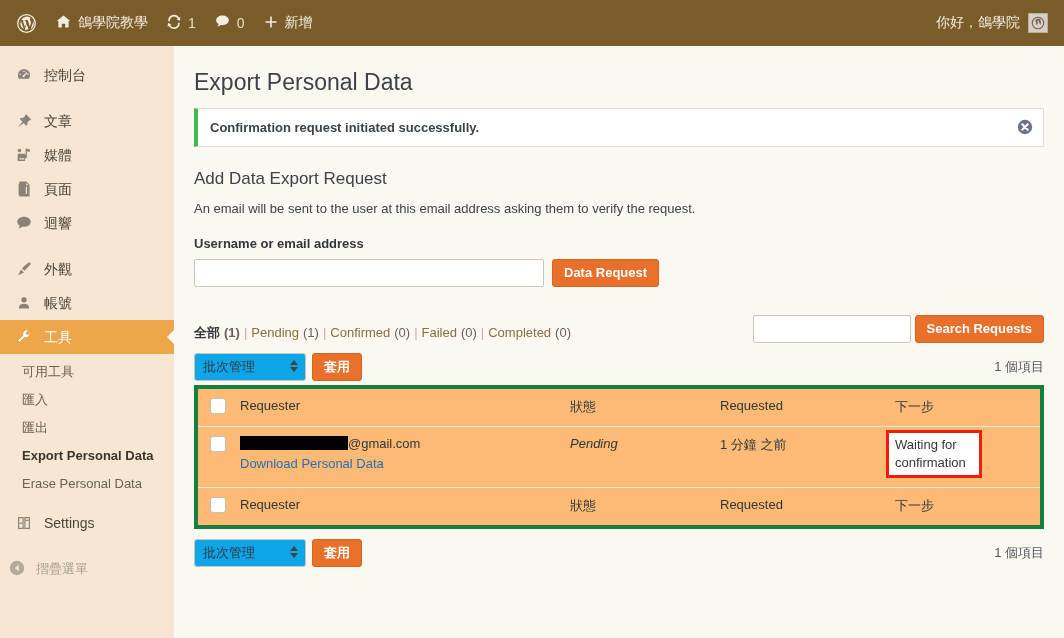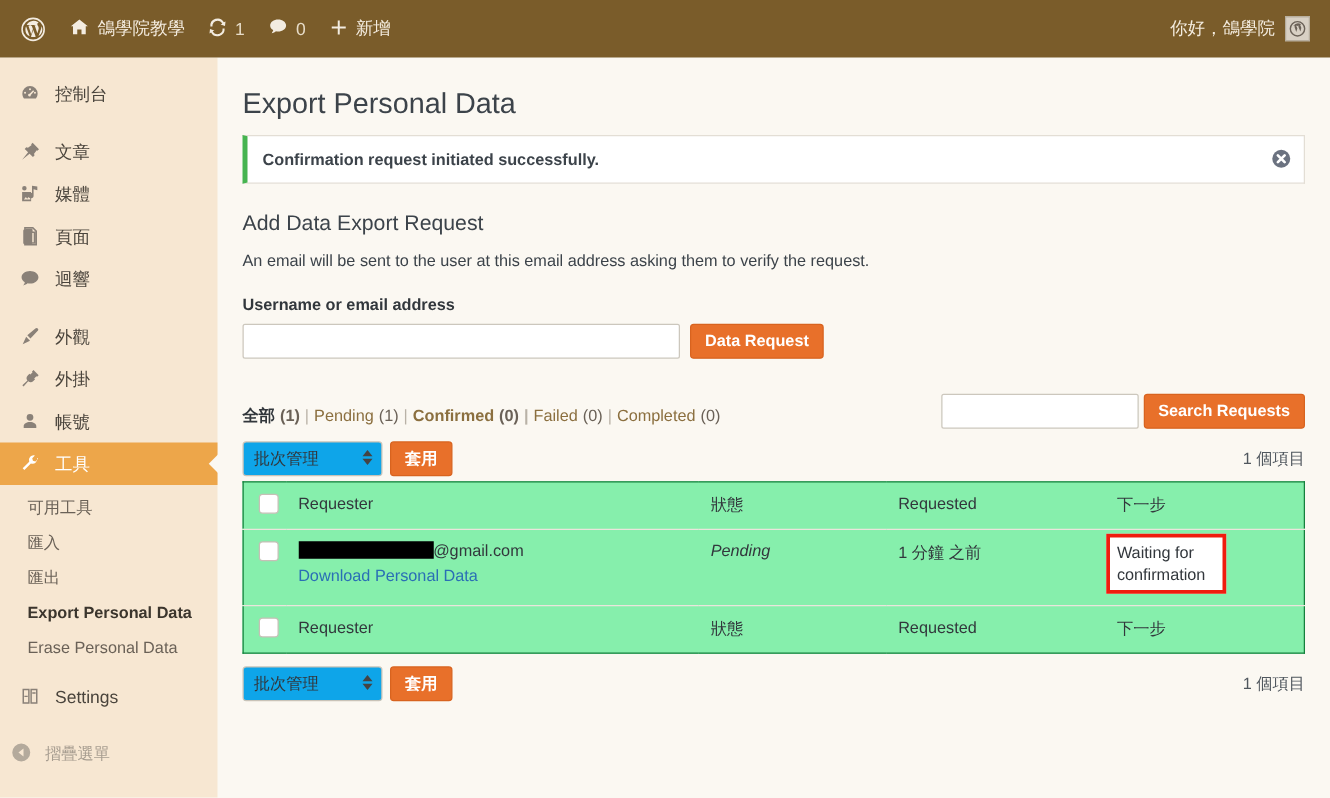--- a/index.html
+++ b/index.html
@@ -254,22 +254,22 @@
     line-height: 0;
   }
   .tri-up { width: 0; height: 0; border-left: 4px solid transparent; border-right: 4px solid transparent; border-bottom: 5px solid #444; }
   .tri-dn { width: 0; height: 0; border-left: 4px solid transparent; border-right: 4px solid transparent; border-top: 5px solid #444; }
   .displaying-num { font-size: 13px; color: #50575e; }
 
   
   table.wp-list-table {
     width: 100%;
     border-collapse: collapse;
-    background: #86efac;
-    border: 1px solid #15803d;
+    background: #fdba74;
+    border: 4px solid #15803d;
     margin-top: 2px;
   }
   table.wp-list-table th,
   table.wp-list-table td {
     text-align: left;
     font-size: 13px;
     color: #32373c;
     vertical-align: top;
     padding: 9px 10px;
     border-bottom: 1px solid #eae5dc;
@@ -414,28 +414,20 @@
 
     <div class="menu-item sep-before">
       <span class="mi-icon">
         <svg width="18" height="18" viewBox="0 0 20 20" fill="currentColor">
             <path d="M16.9 3.1c-.6-.6-1.5-.6-2.1 0L7.6 9.2l2.8 2.8 6.5-6.8c.6-.6.6-1.5 0-2.1zM6.6 10.5 3.5 17l6.5-3.1-3.4-3.4z"></path>
           </svg>
       </span>
       <span>外觀</span>
     </div>
 
-    <div class="menu-item">
-      <span class="mi-icon">
-        <svg width="18" height="18" viewBox="0 0 20 20" fill="currentColor">
-            <path d="M13.1 2.3 11.7 3.7l.6.6-2 2-.8-.8-1.5 1.5a3.6 3.6 0 0 0-.3 4.6L3.2 15.7l1.1 1.1 4.1-4.5a3.6 3.6 0 0 0 4.6-.3l1.5-1.5-.8-.8 2-2 .6.6 1.4-1.4-4.6-4.6z"></path>
-          </svg>
-      </span>
-      <span>外掛</span>
-    </div>
 
     <div class="menu-item">
       <span class="mi-icon">
         <svg width="18" height="18" viewBox="0 0 20 20" fill="currentColor">
             <path d="M10 3.5a3 3 0 1 1 0 6 3 3 0 0 1 0-6zm0 7.2c3.1 0 5.6 1.6 5.6 3.5v1.8H4.4v-1.8c0-1.9 2.5-3.5 5.6-3.5z"></path>
           </svg>
       </span>
       <span>帳號</span>
     </div>
 
@@ -508,21 +500,21 @@
         <li style="display:flex;align-items:center;">
           <a class="current"><span>全部</span></a>
           <span class="count" style="margin-left:4px;font-weight:bold;">(1)</span>
           <span class="sep">|</span>
         </li>
         <li style="display:flex;align-items:center;">
           <a><span>Pending</span></a>
           <span class="count" style="margin-left:4px;">(1)</span>
           <span class="sep">|</span>
         </li>
-        <li style="display:flex;align-items:flex-start;font-weight:bold;">
+        <li style="display:flex;align-items:flex-start;">
           <a><span>Confirmed</span></a>
           <span class="count" style="margin-left:4px;">(0)</span>
           <span class="sep">|</span>
         </li>
         <li style="display:flex;align-items:center;">
           <a><span>Failed</span></a>
           <span class="count" style="margin-left:4px;">(0)</span>
           <span class="sep">|</span>
         </li>
         <li style="display:flex;align-items:center;">

